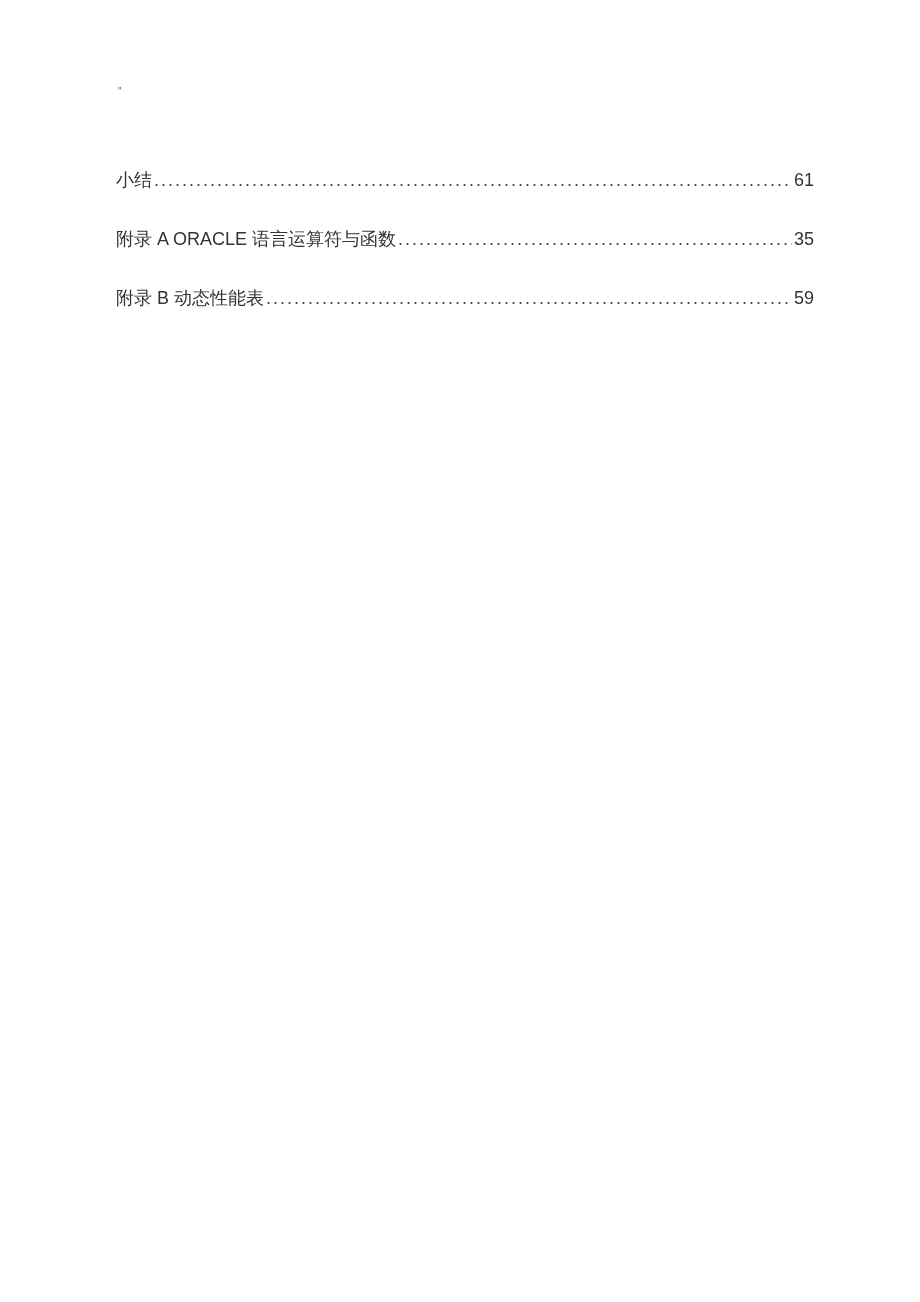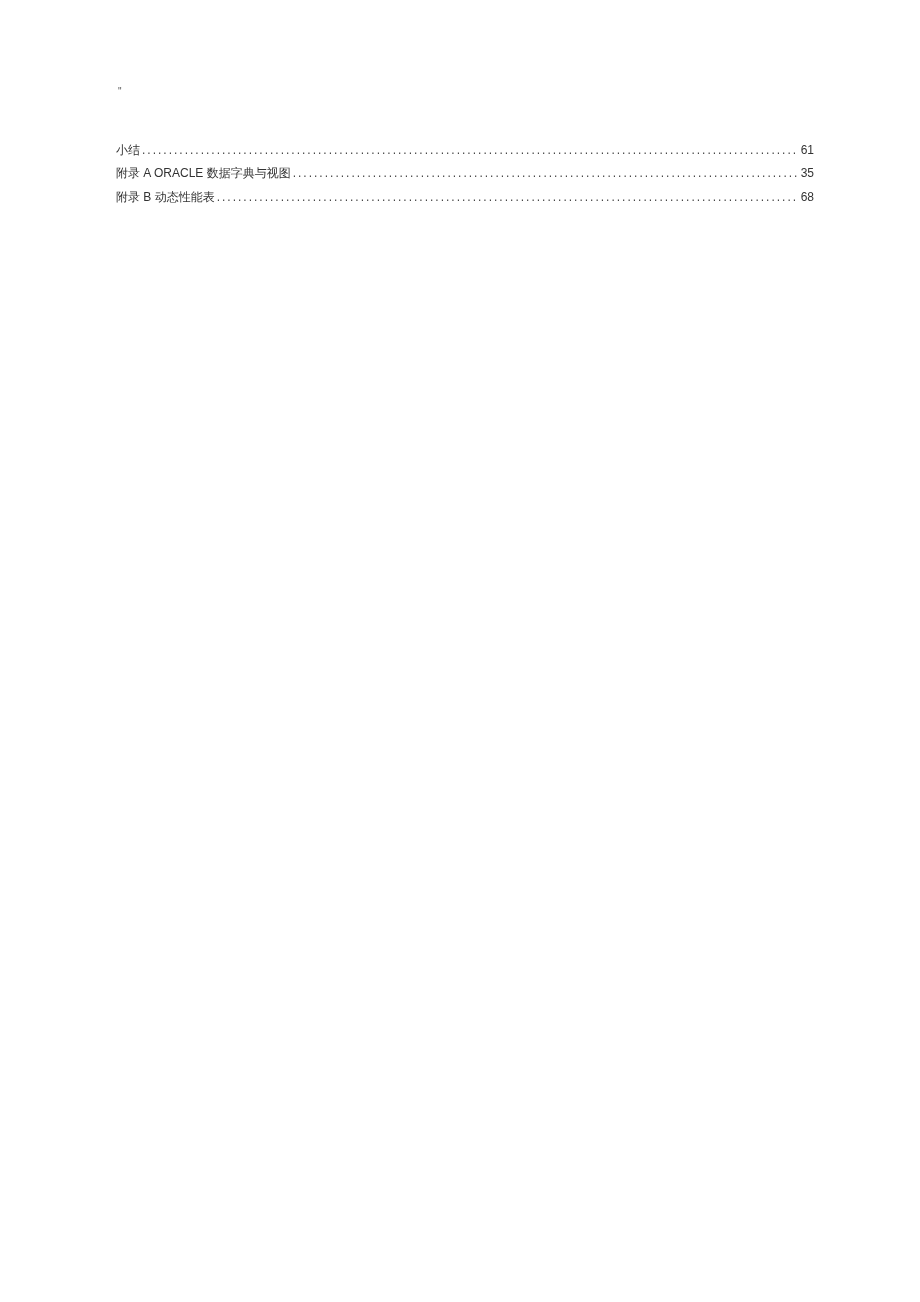--- a/index.html
+++ b/index.html
@@ -25,62 +25,63 @@
       margin-bottom: 42px;
       margin-left: 2px;
     }
     .toc {
       width: 100%;
     }
     .toc-entry {
       display: flex;
       align-items: flex-end;
       line-height: 1.95;
-      font-size: 12px;
+      font-size: 18px;
       color: #333;
       white-space: nowrap;
     }
     .toc-title {
       flex: 0 0 auto;
     }
     .toc-leader {
       flex: 1 1 auto;
       overflow: hidden;
       letter-spacing: 2px;
       margin: 0 2px;
       color: #444;
     }
     .toc-leader::after {
       content: "....................................................................................................................................................................................................";
     }
     .toc-page {
       flex: 0 0 auto;
+      margin-top: 24px;
     }
   </style>
 </head>
 <body>
 
 <div class="page">
   <div class="header-mark">"</div>
 
   <div class="toc">
 
     <div class="toc-entry">
       <span class="toc-title">小结</span>
       <span class="toc-leader"></span>
       <span class="toc-page">61</span>
     </div>
 
     <div class="toc-entry">
-      <span class="toc-title">附录 A   ORACLE 数据字典与视图</span>
+      <span class="toc-title">附录 A   ORACLE 语言运算符与函数</span>
       <span class="toc-leader"></span>
       <span class="toc-page">35</span>
     </div>
 
     <div class="toc-entry">
       <span class="toc-title">附录 B   动态性能表</span>
       <span class="toc-leader"></span>
-      <span class="toc-page">68</span>
+      <span class="toc-page">59</span>
     </div>
 
 
   </div>
 </div>
 
 </body></html>

